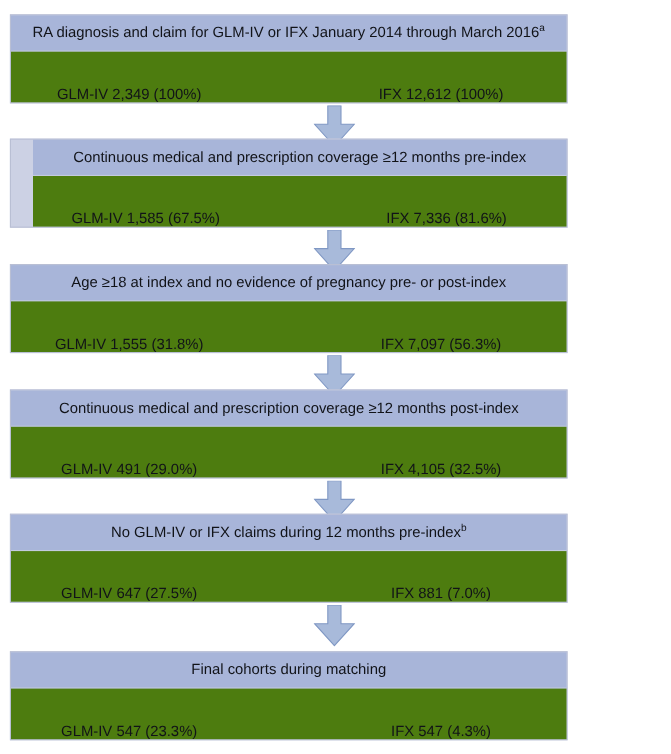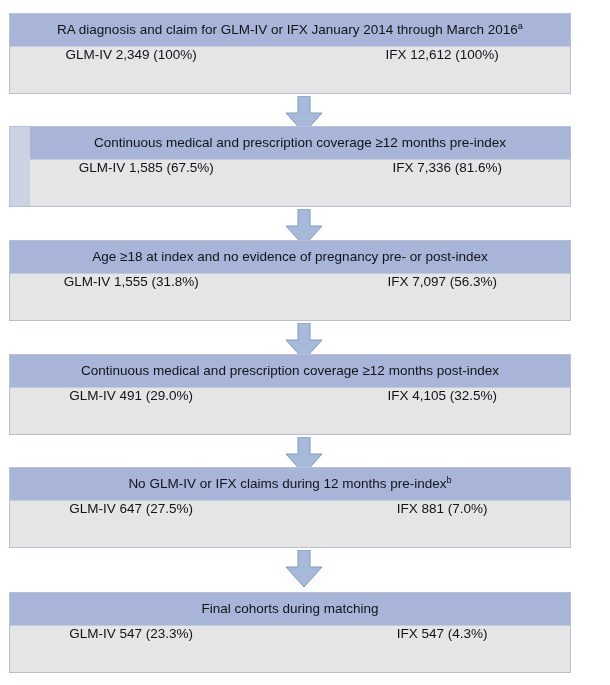--- a/index.html
+++ b/index.html
@@ -18,43 +18,43 @@
   #flow {
     position: relative;
     width: 610px;
     height: 685px;
     background: #ffffff;
   }
 
   .stage {
     position: absolute;
     left: 9px;
-    width: 562px;
+    width: 507px;
     box-sizing: border-box;
     border: 1px solid #b9bfd4;
     background: #ccd1e4;
   }
 
   .stage-header {
     height: 32px;
     line-height: 32px;
     background: #a8b5d9;
     color: #111318;
     font-size: 13.5px;
     text-align: center;
     white-space: nowrap;
     overflow: hidden;
     border-bottom: 1px solid #c3cbdf;
   }
 
   .stage-body {
     height: 46px;
-    background: #e5e5e5;
+    background: #4d7c0f;
     display: flex;
-    align-items: flex-start;
+    align-items: flex-end;
     gap: 28px;
   }
 
   .cell {
     flex: 1 1 50%;
     font-size: 13.5px;
     color: #111318;
     white-space: nowrap;
     text-align: center;
     box-sizing: border-box;

